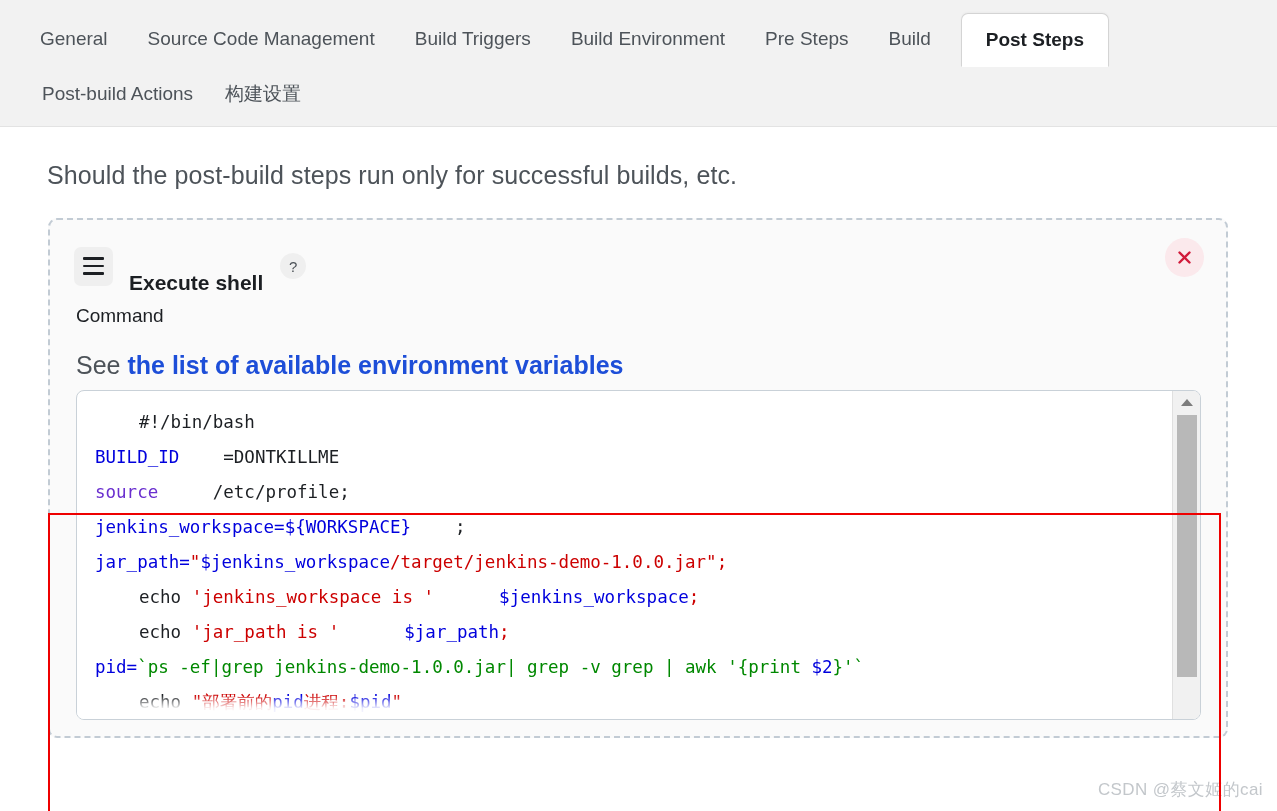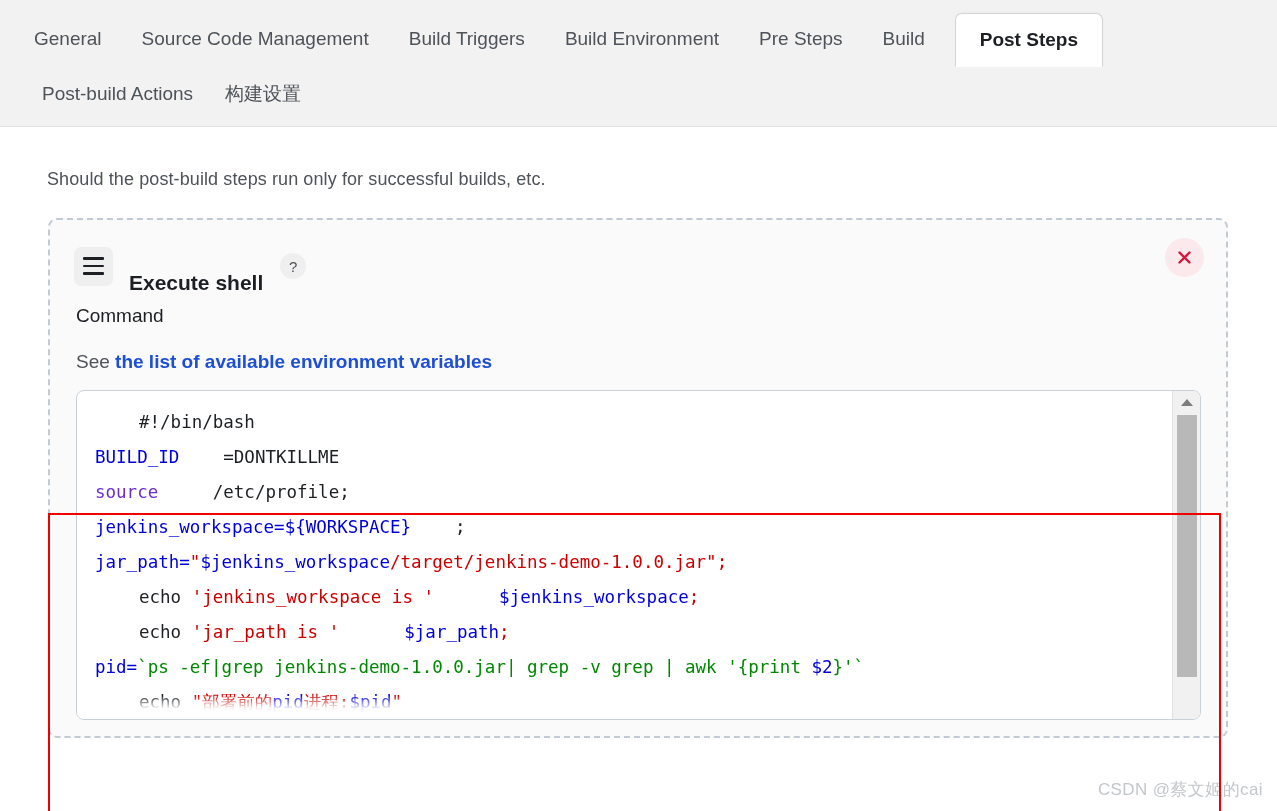--- a/index.html
+++ b/index.html
@@ -27,21 +27,21 @@
     height: 127px;
     background: #f2f2f2;
     border-bottom: 1px solid #e3e3e3;
   }
   .tabrow {
     position: absolute;
     left: 0;
     display: flex;
     align-items: center;
   }
-  .tabrow.row1 { top: 10px; height: 58px; padding-left: 22px; }
+  .tabrow.row1 { top: 10px; height: 58px; padding-left: 28px; }
   .tabrow.row2 { top: 72px; height: 44px; padding-left: 22px; }
 
   .tab {
     font-size: 19px;
     color: #4d5359;
     padding: 9px 20px;
     white-space: nowrap;
     cursor: pointer;
     line-height: 1.3;
   }
@@ -64,22 +64,22 @@
   .content {
     position: absolute;
     left: 0; top: 127px;
     width: 1277px;
     height: 684px;
     background: #ffffff;
   }
 
   .desc {
     position: absolute;
-    left: 47px; top: 42px;
-    font-size: 18px;
+    left: 47px; top: 34px;
+    font-size: 25px;
     color: #4d5359;
     letter-spacing: 0.1px;
   }
 
   
   .step-outer {
     position: absolute;
     left: 48px; top: 91px;
     width: 1180px;
     height: 520px;
@@ -150,21 +150,21 @@
   .field-label {
     position: absolute;
     left: 26px; top: 85px;
     font-size: 19px;
     color: #1c1f23;
   }
 
   .see-line {
     position: absolute;
     left: 26px; top: 131px;
-    font-size: 19px;
+    font-size: 25px;
     color: #4d5359;
     white-space: nowrap;
   }
   .see-line a {
     color: #1d4ed8;
     font-weight: 700;
     text-decoration: none;
     cursor: pointer;
   }
 

